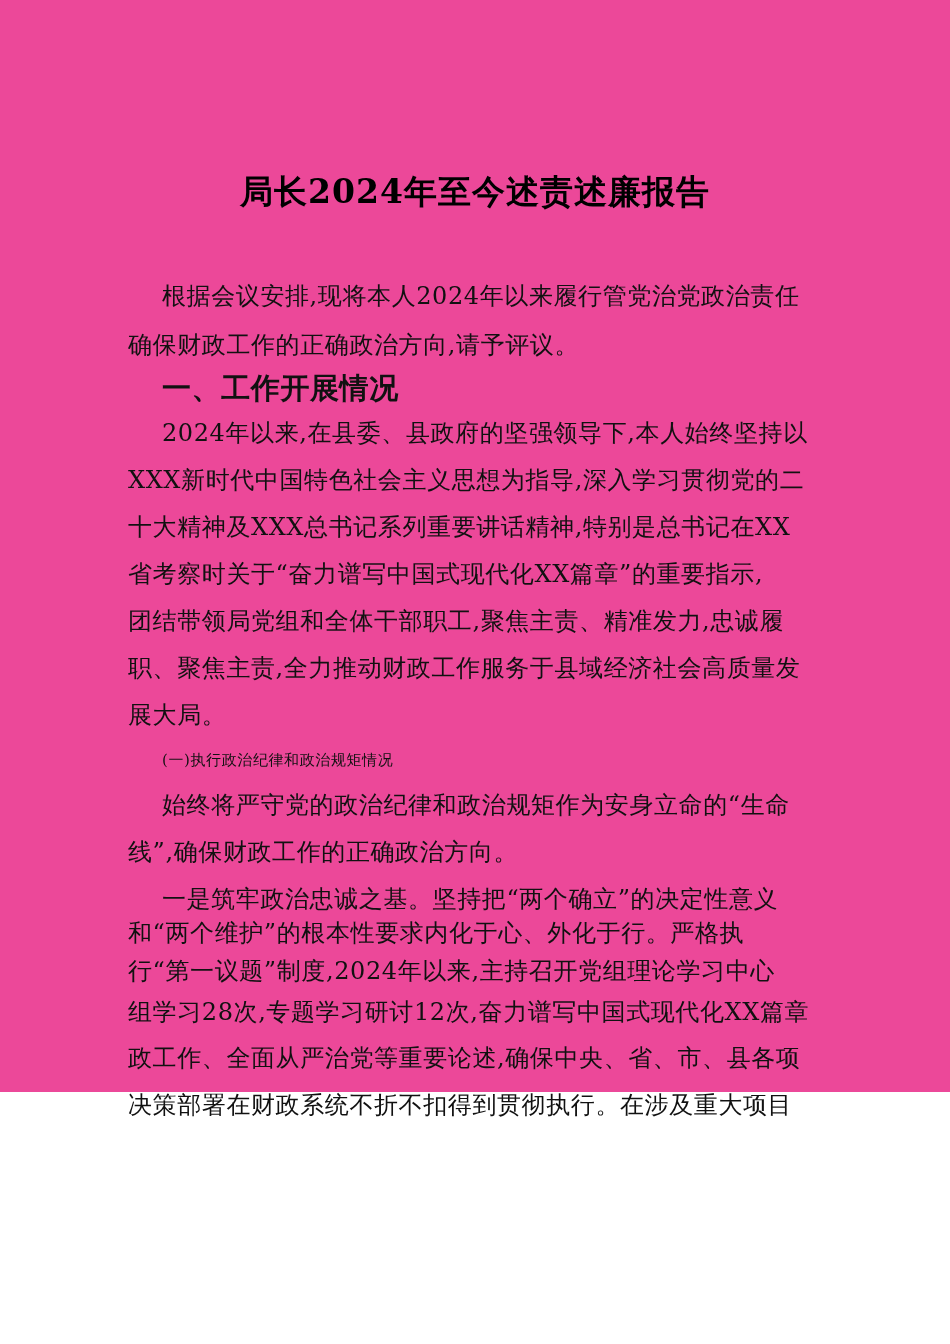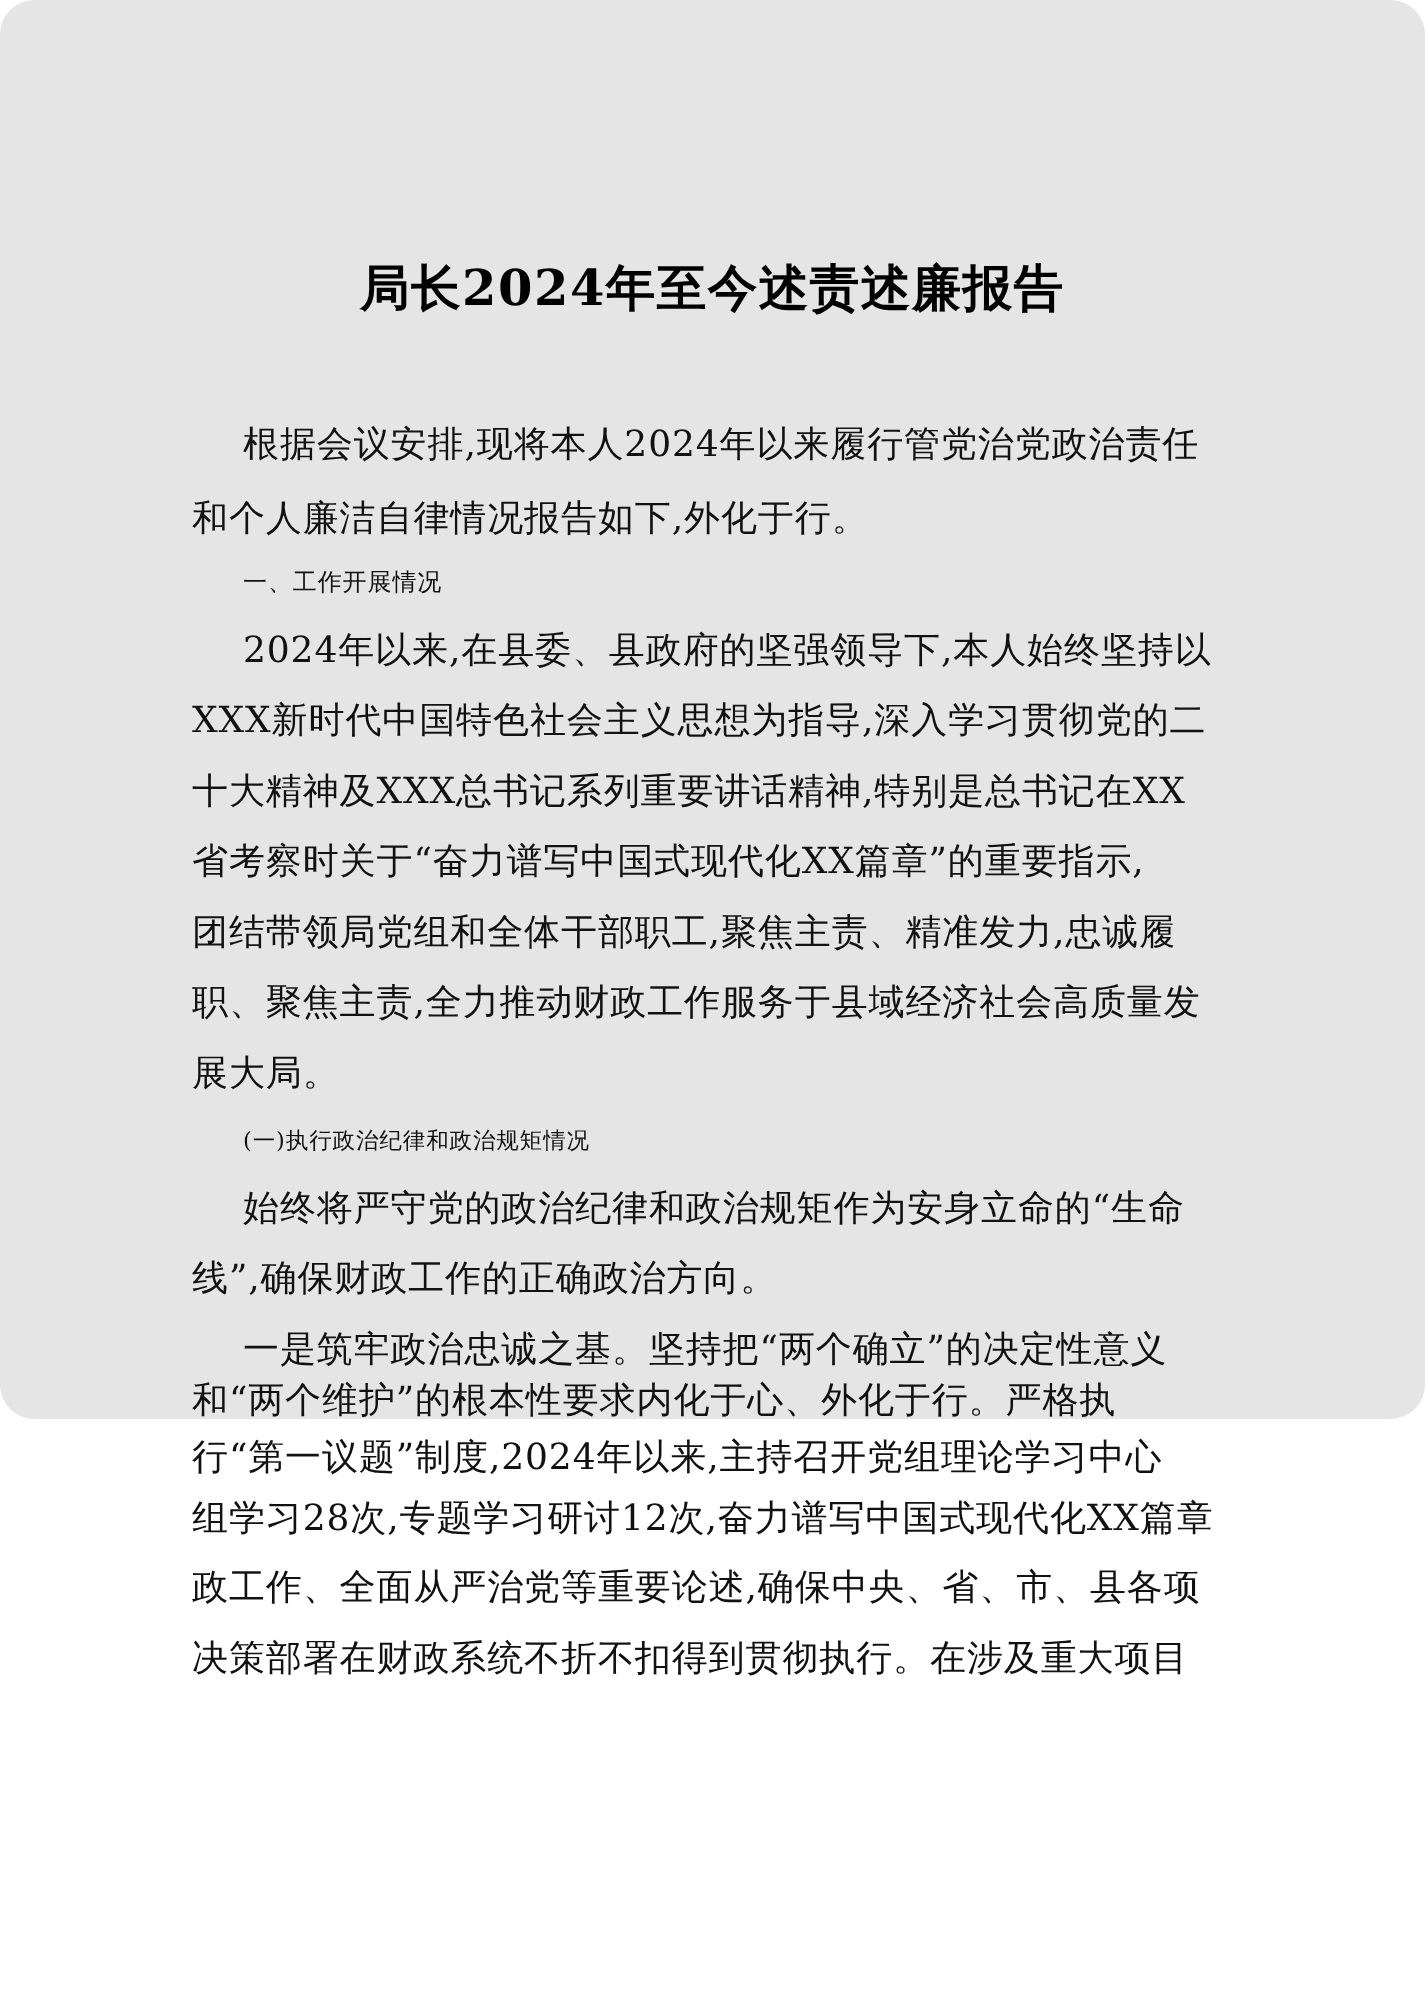--- a/index.html
+++ b/index.html
@@ -1,40 +1,40 @@
 <!DOCTYPE html>
 <html><head>
 <meta charset="utf-8">
 <style>
   html, body { margin: 0; padding: 0; background: #ffffff; }
   body { width: 950px; height: 1344px; position: relative; overflow: hidden; }
-  .page { position: absolute; left: 0; top: 0; width: 950px; height: 946px; background: #e5e5e5; color: #111; border-radius: 23px; }
+  .page { position: absolute; left: 0; top: 0; width: 950px; height: 1092px; background: #ec4899; color: #111; }
   .title {
     position: absolute; left: 0; top: 170px; width: 950px; text-align: center;
     font-family: "DejaVu Serif", "Liberation Serif", serif;
     font-size: 33px; font-weight: bold; letter-spacing: 1px; color: #000;
   }
   .line {
     position: absolute; left: 128px; width: 700px;
     font-family: "DejaVu Serif", "Liberation Serif", serif;
     font-size: 24px; line-height: 30px; color: #111; white-space: nowrap;
     letter-spacing: 0.6px;
   }
   .indent { left: 162px; }
-  .heading1 { font-family: "DejaVu Sans", "Liberation Sans", sans-serif; font-weight: normal; font-size: 16px; }
+  .heading1 { font-family: "DejaVu Sans", "Liberation Sans", sans-serif; font-weight: bold; font-size: 29px; }
   .heading2 { font-size: 15px; }
 </style>
 </head>
 <body>
 
 <div class="page">
   <div class="title">局长2024年至今述责述廉报告</div>
 
   <div class="line indent" style="top:281px">根据会议安排,现将本人2024年以来履行管党治党政治责任</div>
-  <div class="line" style="top:330px">和个人廉洁自律情况报告如下,外化于行。</div>
+  <div class="line" style="top:330px">确保财政工作的正确政治方向,请予评议。</div>
   <div class="line indent heading1" style="top:373px">一、工作开展情况</div>
   <div class="line indent" style="top:418px">2024年以来,在县委、县政府的坚强领导下,本人始终坚持以</div>
   <div class="line" style="top:512px">十大精神及XXX总书记系列重要讲话精神,特别是总书记在XX</div>
   <div class="line" style="top:465px">XXX新时代中国特色社会主义思想为指导,深入学习贯彻党的二</div>
   <div class="line" style="top:559px">省考察时关于“奋力谱写中国式现代化XX篇章”的重要指示,</div>
   <div class="line" style="top:606px">团结带领局党组和全体干部职工,聚焦主责、精准发力,忠诚履</div>
   <div class="line" style="top:653px">职、聚焦主责,全力推动财政工作服务于县域经济社会高质量发</div>
   <div class="line" style="top:700px">展大局。</div>
   <div class="line indent heading2" style="top:745px">(一)执行政治纪律和政治规矩情况</div>
   <div class="line indent" style="top:790px">始终将严守党的政治纪律和政治规矩作为安身立命的“生命</div>

